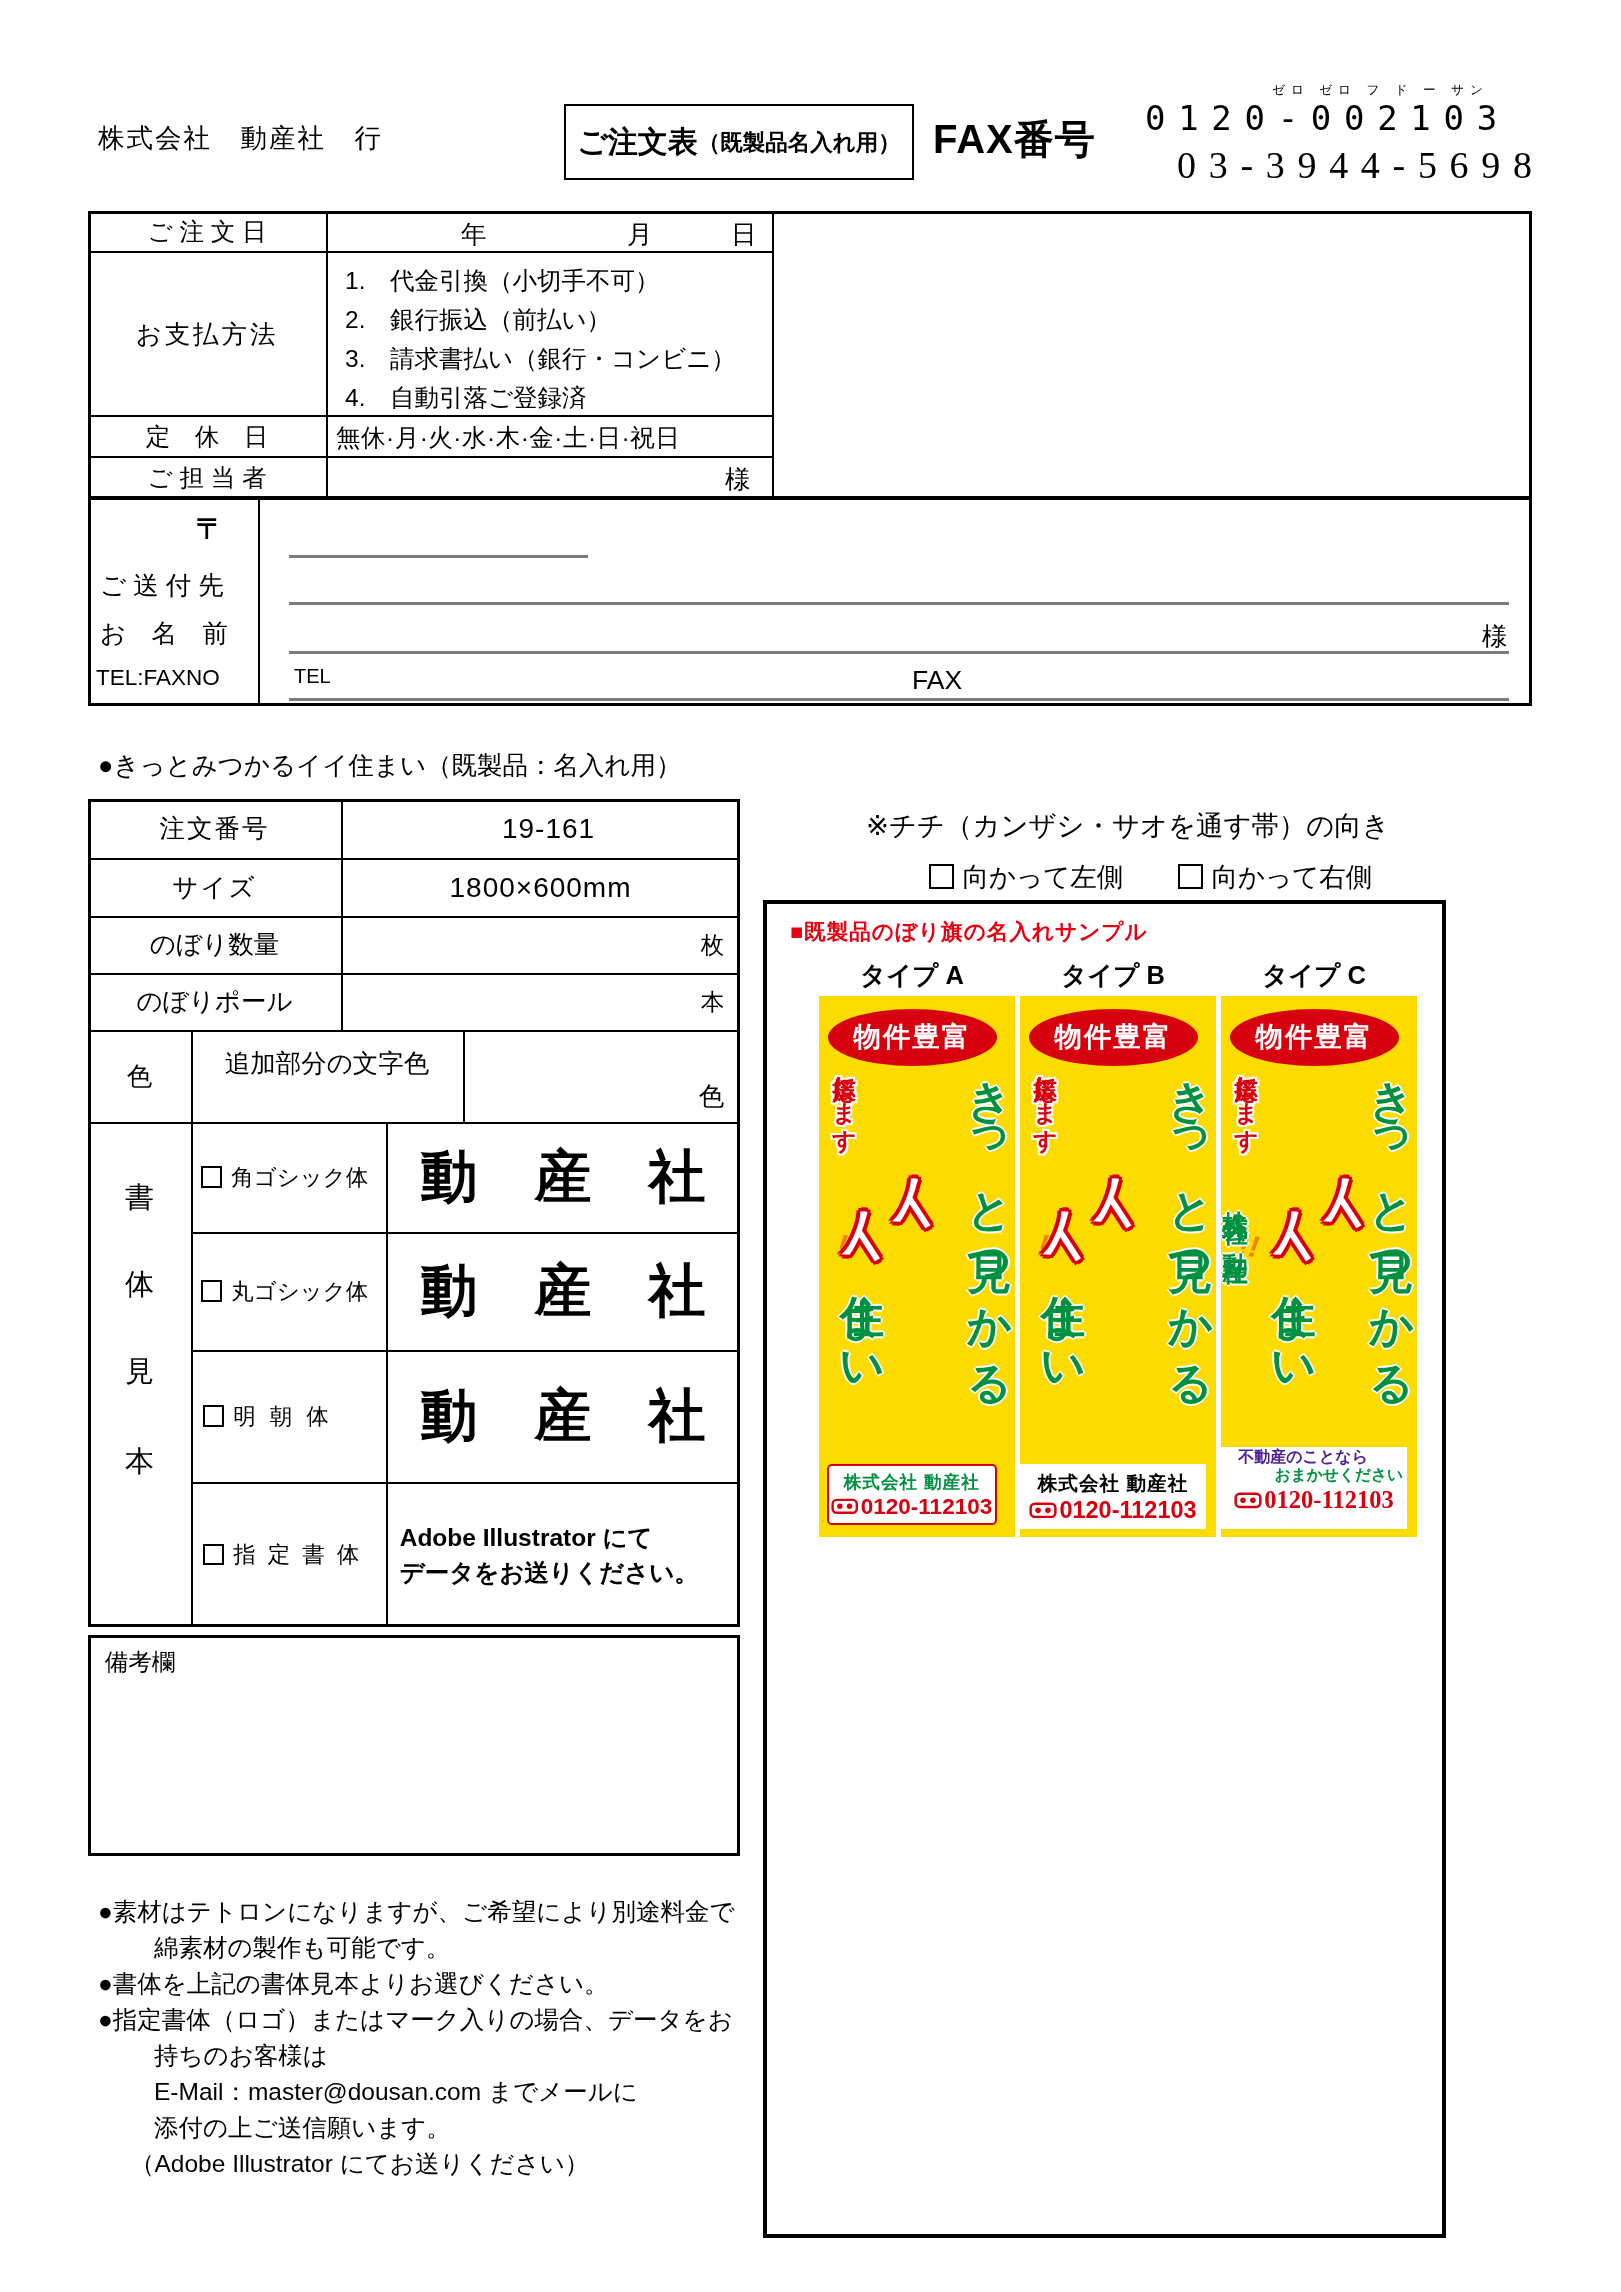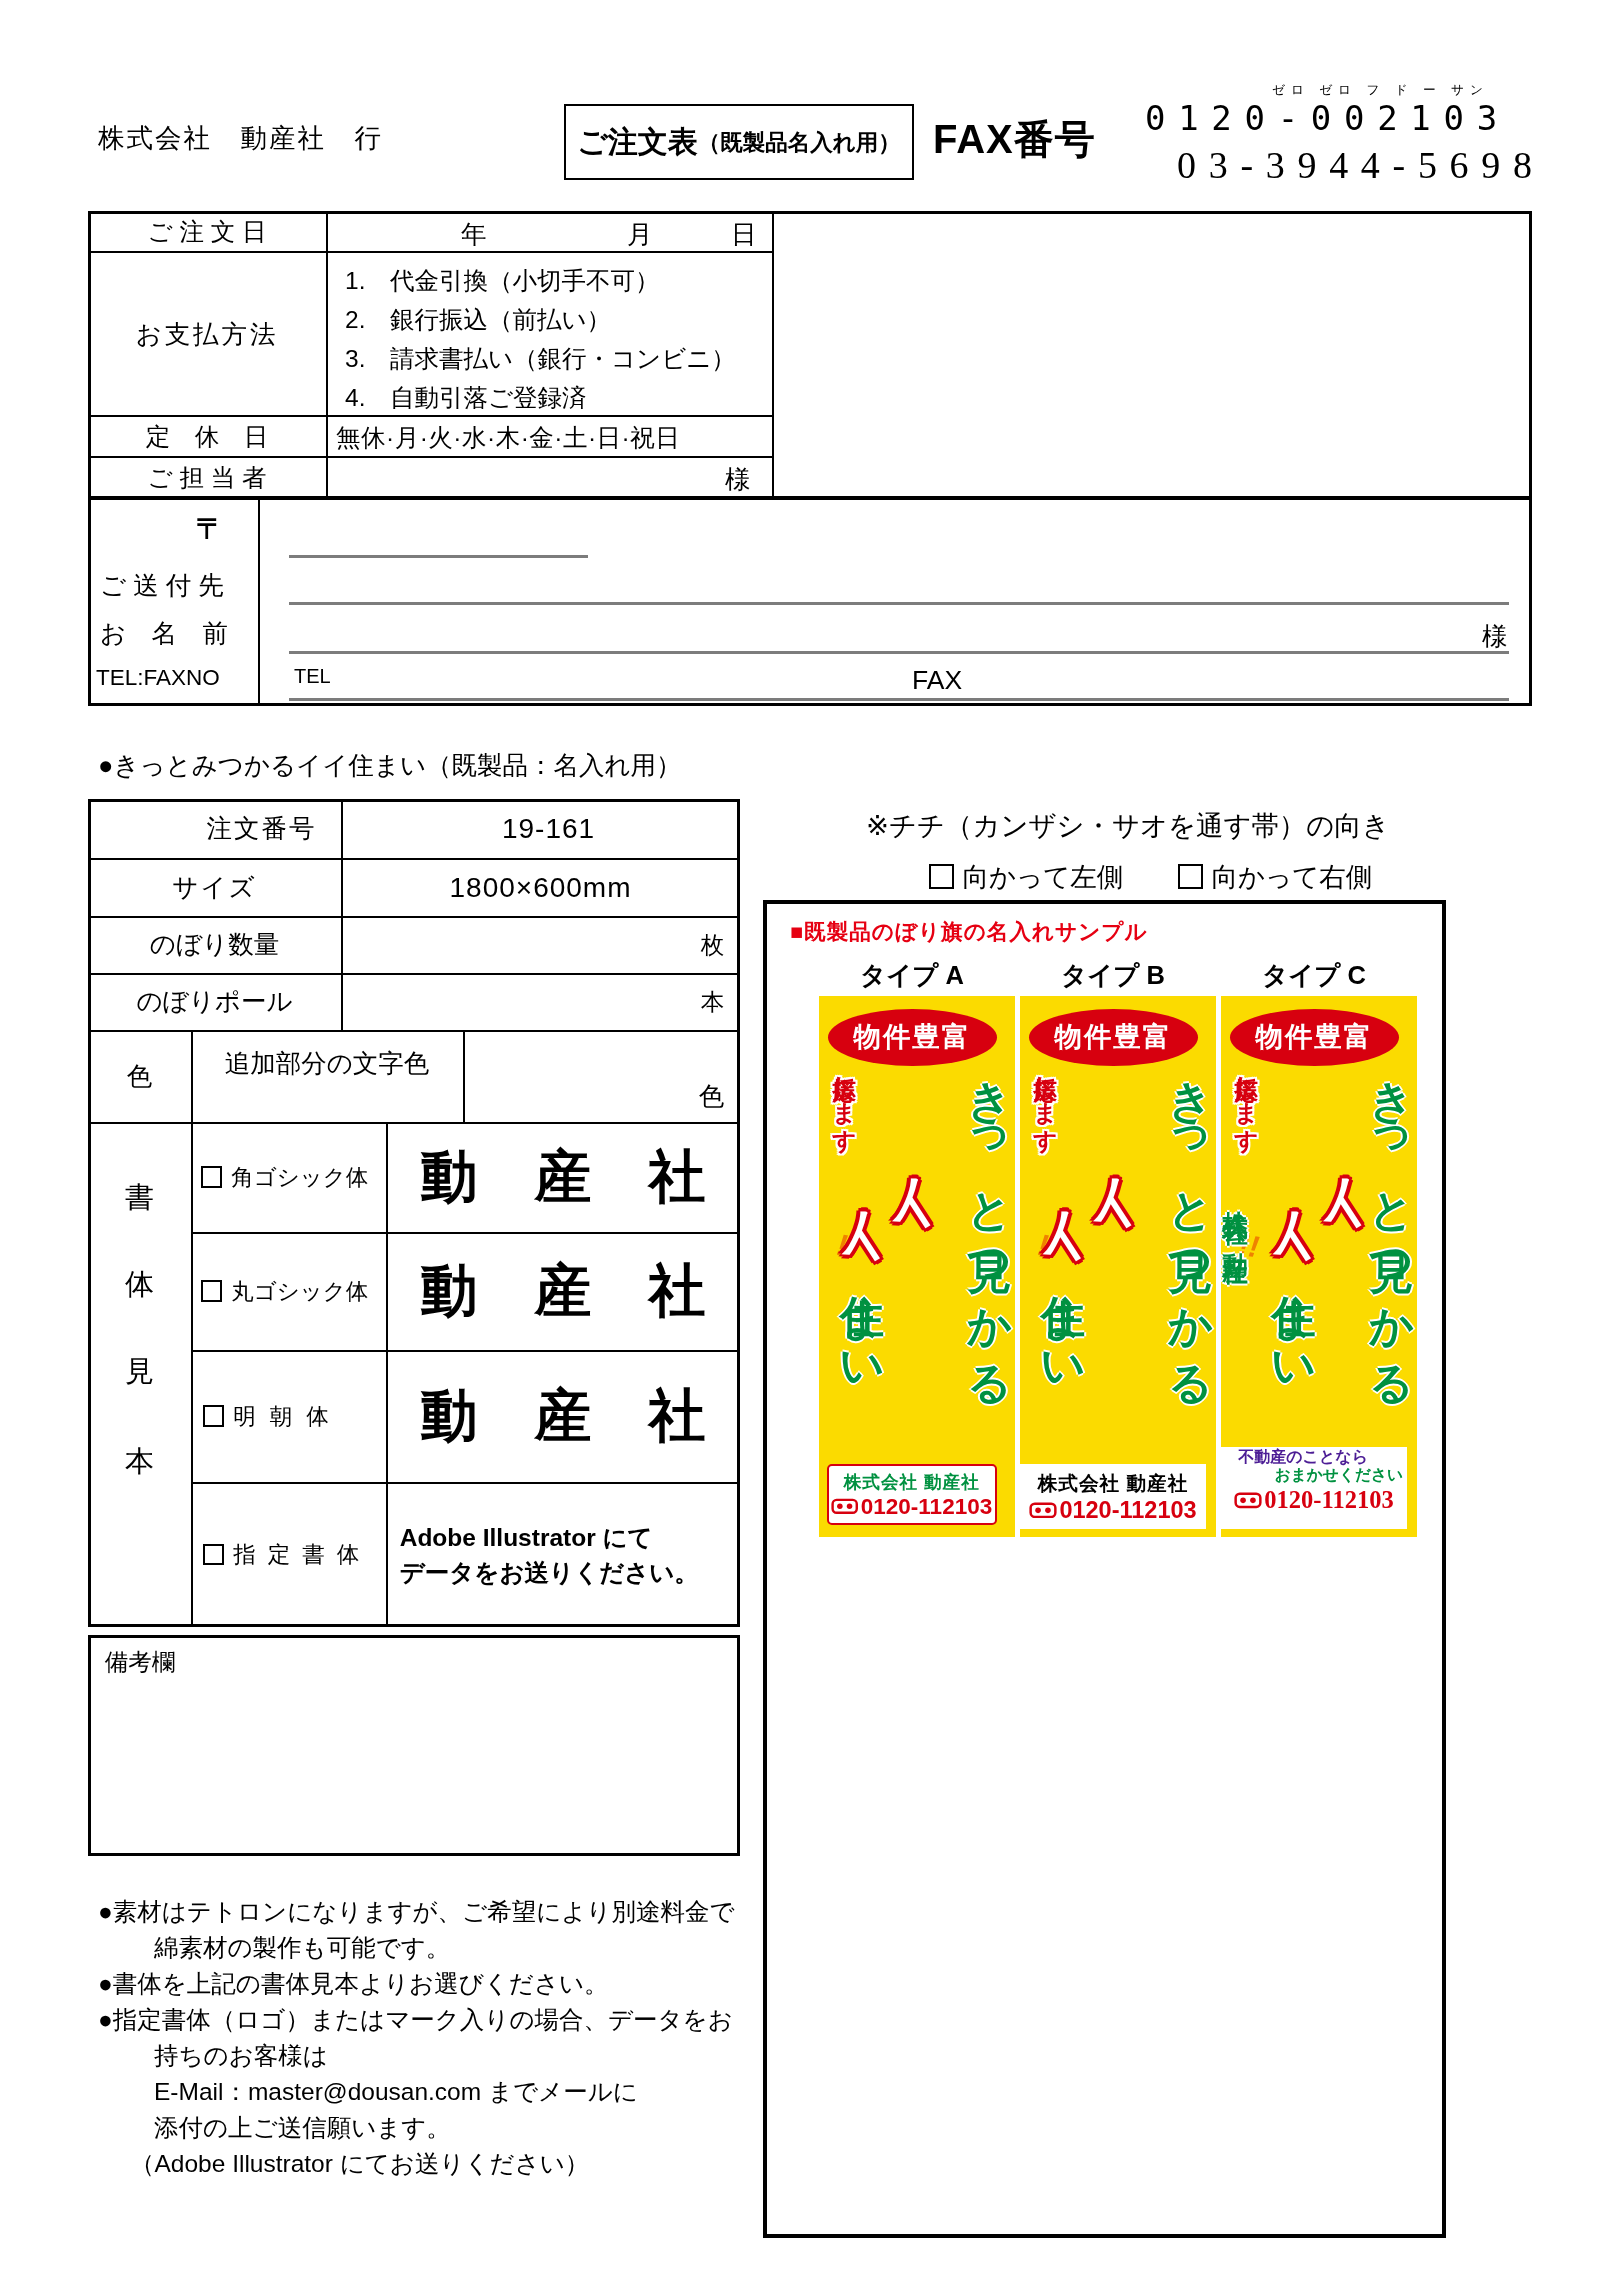--- a/index.html
+++ b/index.html
@@ -122,21 +122,21 @@
 <div class="bl" style="left:88px;top:1030px;width:652px;height:2px;"></div>
 <div class="bl" style="left:88px;top:1122px;width:652px;height:2px;"></div>
 <div class="bl" style="left:191px;top:1232px;width:549px;height:2px;"></div>
 <div class="bl" style="left:191px;top:1350px;width:549px;height:2px;"></div>
 <div class="bl" style="left:191px;top:1482px;width:549px;height:2px;"></div>
 <div class="bl" style="left:341px;top:799px;width:2px;height:231px;"></div>
 <div class="bl" style="left:191px;top:1030px;width:2px;height:597px;"></div>
 <div class="bl" style="left:463px;top:1030px;width:2px;height:92px;"></div>
 <div class="bl" style="left:386px;top:1122px;width:2px;height:505px;"></div>
 
-<div class="abs c" style="left:88px;top:799px;width:253px;height:59px;font-size:25.5px;letter-spacing:2px;margin-left:47px;">注文番号</div>
+<div class="abs c" style="left:88px;top:799px;width:253px;height:59px;font-size:25.5px;letter-spacing:2px;">注文番号</div>
 <div class="abs c" style="left:341px;top:799px;width:399px;height:59px;font-size:28px;letter-spacing:1px;margin-left:8px;">19-161</div>
 
 <div class="abs c" style="left:88px;top:858px;width:253px;height:59px;font-size:25.5px;letter-spacing:2px;">サイズ</div>
 <div class="abs c" style="left:341px;top:858px;width:399px;height:59px;font-size:28px;letter-spacing:1px;">1800×600mm</div>
 
 <div class="abs c" style="left:88px;top:916px;width:253px;height:57px;font-size:25.5px;">のぼり数量</div>
 <div class="abs" style="left:341px;top:916px;width:399px;height:57px;display:flex;align-items:center;justify-content:flex-end;box-sizing:border-box;padding-right:15.7px;">
   <span style="font-size:23.5px;">枚</span>
 </div>
 

